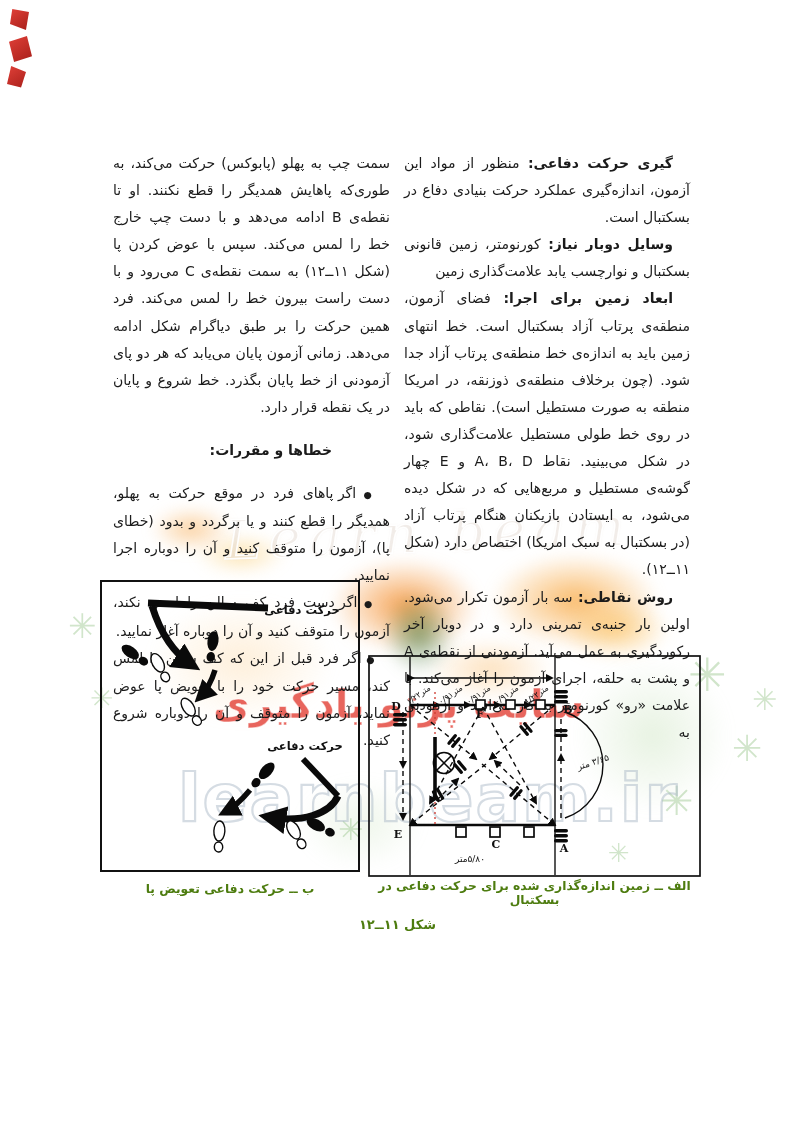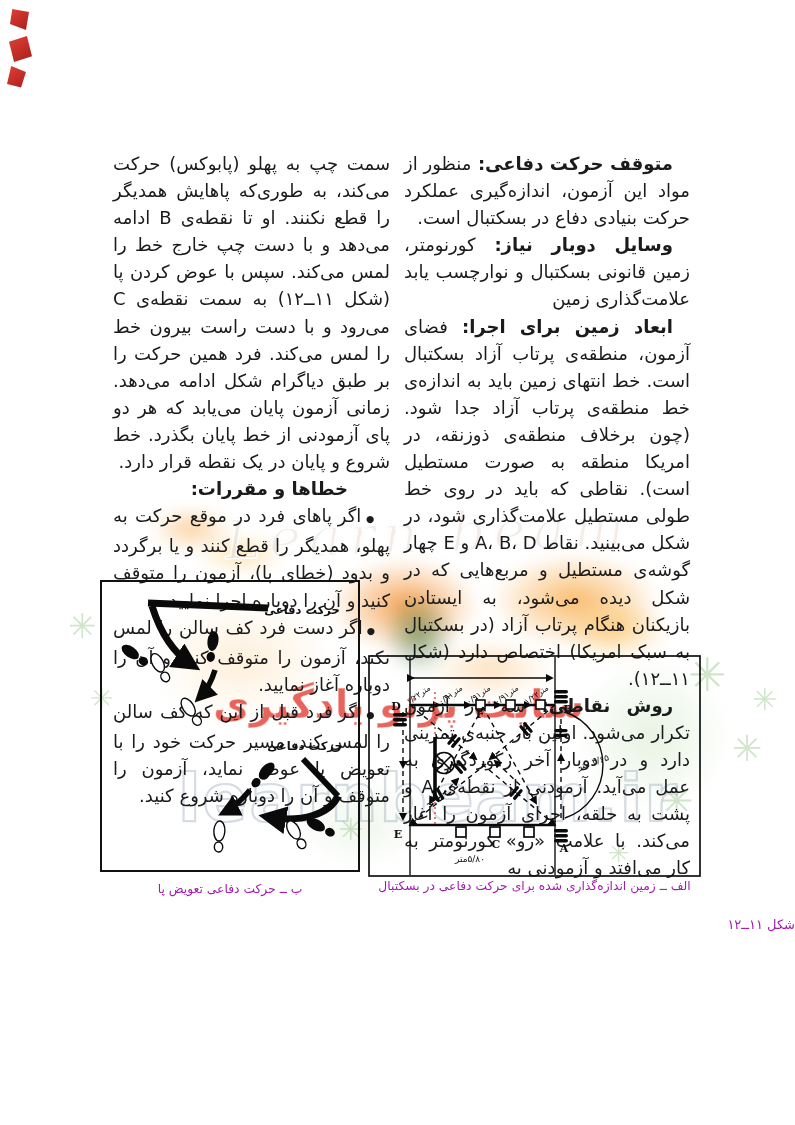--- a/index.html
+++ b/index.html
@@ -28,40 +28,40 @@
     color:rgba(255,255,255,.15);margin-top:12px;-webkit-text-stroke:2.2px rgba(167,181,196,.48);
   }
   
   .rm{position:absolute;z-index:3;background:linear-gradient(145deg,#e04038,#a81f1a);}
   .rm1{left:10px;top:9px;width:19px;height:21px;clip-path:polygon(12% 0,100% 14%,84% 100%,0 72%);}
   .rm2{left:9px;top:36px;width:23px;height:26px;clip-path:polygon(0 22%,78% 0,100% 78%,22% 100%);}
   .rm3{left:7px;top:66px;width:19px;height:23px;clip-path:polygon(22% 0,100% 26%,74% 94%,0 78%);}
   
   .col{
     position:absolute;z-index:2;direction:rtl;text-align:justify;
-    font-size:18px;line-height:27.1px;color:#1b1b1b;
+    font-size:14px;line-height:27.1px;color:#1b1b1b;
   }
   .col-right{left:404px;top:150px;width:286px;}
   .col-left{left:113px;top:150px;width:277px;}
   .para{margin:0;text-indent:17px;}
   .para .lead{font-weight:bold;}
   .para .lead::after{content:" ";}
   .no-indent{text-indent:0;}
-  .sub-heading{font-weight:bold;text-indent:42px;margin:0;}
+  .sub-heading{font-weight:bold;text-indent:42px;margin:16px;}
   .bullet{margin:0;text-indent:14px;}
   .bullet::before{content:"● ";font-size:9.5px;}
   
   .fig{position:absolute;z-index:2;}
   .caption{
     position:absolute;z-index:2;direction:rtl;text-align:center;
-    font-weight:normal;font-size:12.3px;color:#a21caf;
+    font-weight:bold;font-size:12.3px;color:#4d7c0f;
   }
   .cap-a{left:368px;top:879px;width:333px;}
   .cap-b{left:100px;top:882px;width:260px;}
-  .fig-number{left:0;top:917px;width:795px;font-size:13px;text-align:right;}
+  .fig-number{left:0;top:917px;width:795px;font-size:13px;}
   svg text{font-family:"DejaVu Sans",sans-serif;fill:#111;}
   svg .pt{font-family:"DejaVu Serif",serif;font-weight:bold;font-size:11px;}
   svg .meas{font-size:8.2px;}
 </style>
 </head>
 <body>
 
 <div class="blob" style="left:330px;top:558px;width:150px;height:95px;background:radial-gradient(closest-side,rgba(245,150,60,.85),rgba(245,150,60,0));"></div>
 <div class="blob" style="left:490px;top:553px;width:170px;height:95px;background:radial-gradient(closest-side,rgba(248,170,70,.8),rgba(248,170,70,0));"></div>
 <div class="blob" style="left:383px;top:593px;width:72px;height:82px;background:radial-gradient(closest-side,rgba(62,110,45,.6),rgba(62,110,45,0));"></div>
@@ -85,21 +85,21 @@
 <div class="wm wm-script">Learn beam</div>
 <div class="wm wm-red">سایت پرتو یادگیری</div>
 <div class="wm wm-big">learnbeam.ir</div>
 
 <div class="rm rm1"></div>
 <div class="rm rm2"></div>
 <div class="rm rm3"></div>
 
 <div class="col col-right">
   <p class="para">
-    <span class="lead">متوقف حرکت دفاعی:</span><span>منظور از مواد این آزمون، اندازه‌گیری عملکرد حرکت بنیادی دفاع در بسکتبال است.</span>
+    <span class="lead">گیری حرکت دفاعی:</span><span>منظور از مواد این آزمون، اندازه‌گیری عملکرد حرکت بنیادی دفاع در بسکتبال است.</span>
   </p>
   <p class="para">
     <span class="lead">وسایل دوبار نیاز:</span><span>کورنومتر، زمین قانونی بسکتبال و نوارچسب یابد علامت‌گذاری زمین</span>
   </p>
   <p class="para">
     <span class="lead">ابعاد زمین برای اجرا:</span><span>فضای آزمون، منطقه‌ی پرتاب آزاد بسکتبال است. خط انتهای زمین باید به اندازه‌ی خط منطقه‌ی پرتاب آزاد جدا شود. (چون برخلاف منطقه‌ی ذوزنقه، در امریکا منطقه به صورت مستطیل است). نقاطی که باید در روی خط طولی مستطیل علامت‌گذاری شود، در شکل می‌بینید. نقاط A، B، D و E چهار گوشه‌ی مستطیل و مربع‌هایی که در شکل دیده می‌شود، به ایستادن بازیکنان هنگام پرتاب آزاد (در بسکتبال به سبک امریکا) اختصاص دارد (شکل ۱۱ــ۱۲).</span>
   </p>
   <p class="para">
     <span class="lead">روش نقاطی:</span><span>سه بار آزمون تکرار می‌شود. اولین بار جنبه‌ی تمرینی دارد و در دوبار آخر رکوردگیری به عمل می‌آید. آزمودنی از نقطه‌ی A و پشت به حلقه، اجرای آزمون را آغاز می‌کند. با علامت «رو» کورنومتر به کار می‌افتد و آزمودنی به</span>
   </p>

